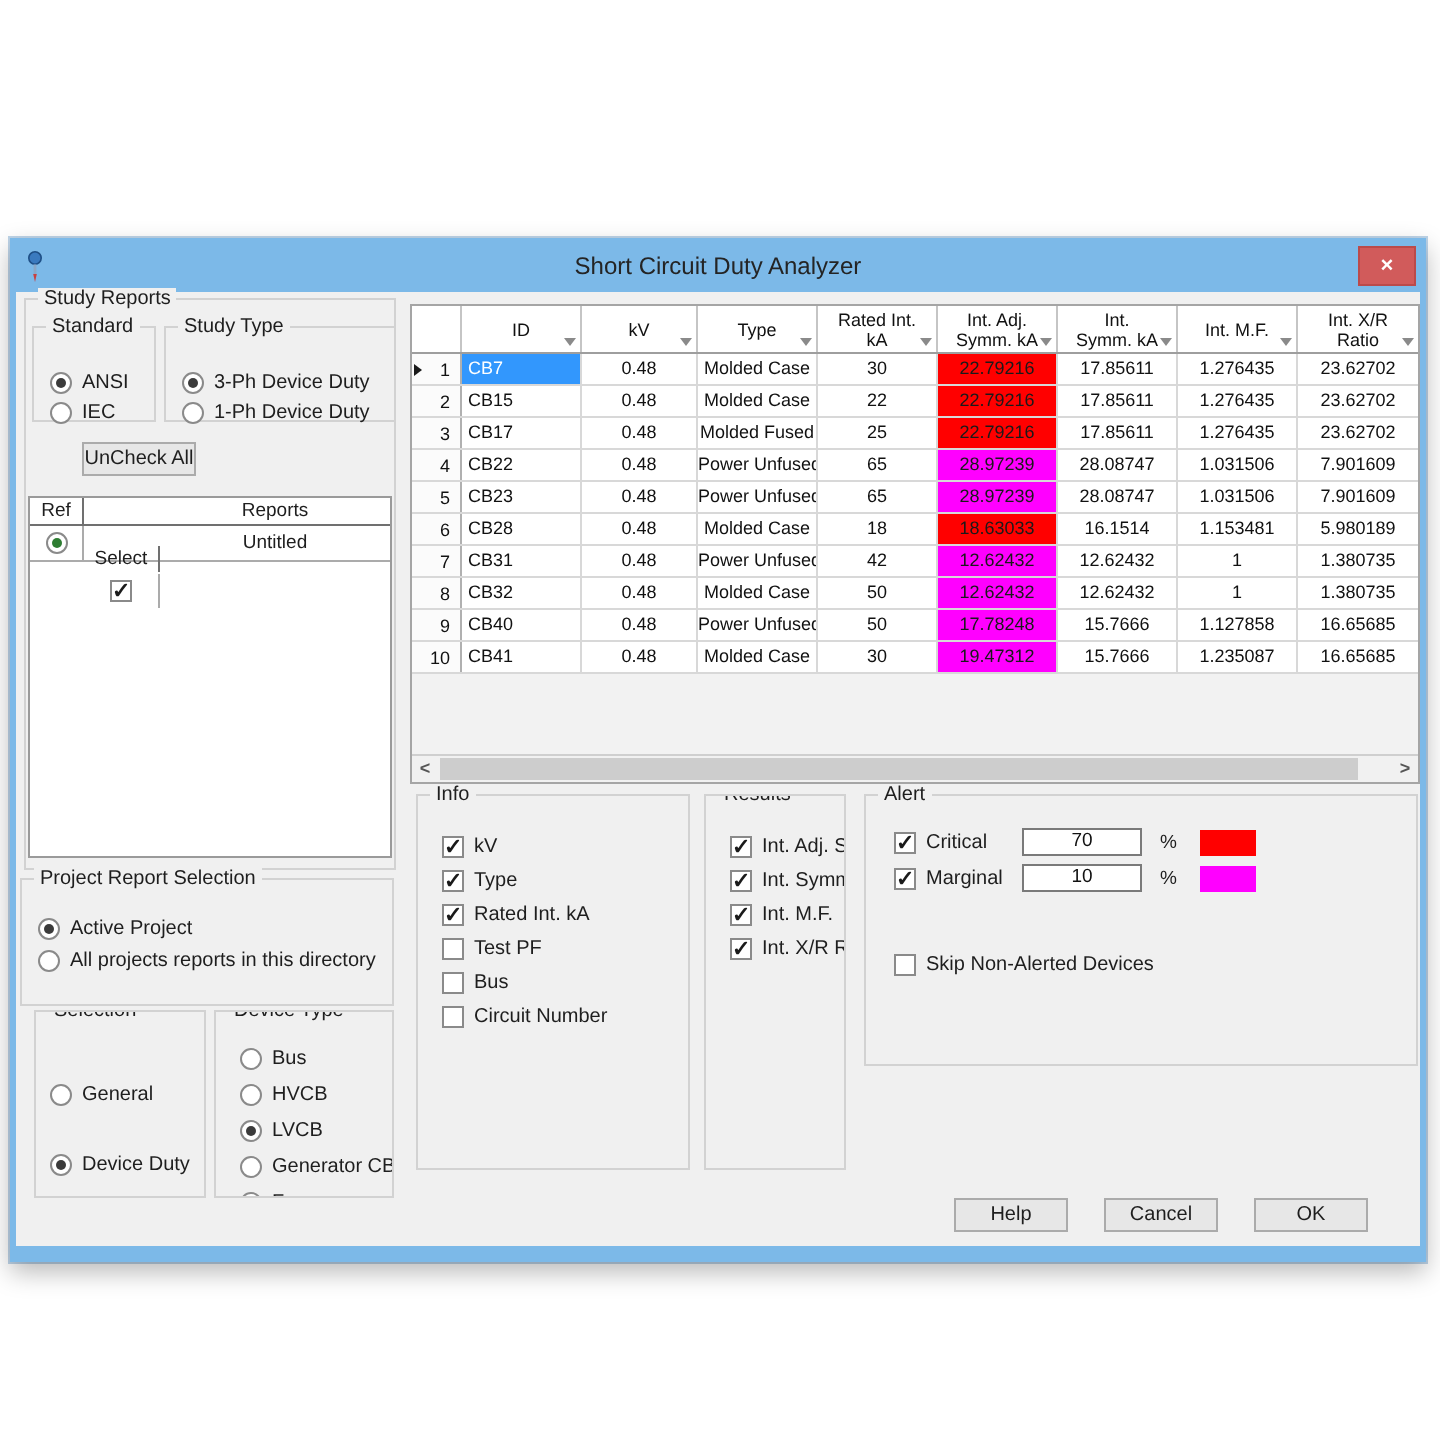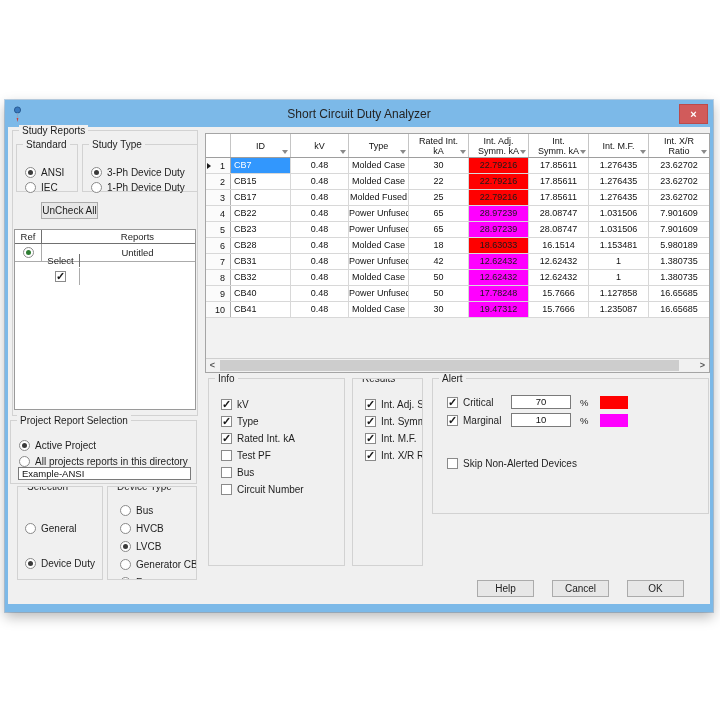--- a/index.html
+++ b/index.html
@@ -1,18 +1,18 @@
 <!DOCTYPE html>
 <html><head>
 <meta charset="utf-8">
 <style>
   html,body{margin:0;padding:0;}
   body{width:720px;height:720px;background:#ffffff;position:relative;
        font-family:"Liberation Sans",sans-serif;color:#1e1e1e;overflow:hidden;}
-  .dialog{position:absolute;left:5px;top:100px;width:702px;height:501px;
+  .dialog{position:absolute;left:5px;top:119px;width:702px;height:501px;
           border:3px solid #7cb9e8;border-bottom-width:8px;background:#0369a1;
           box-shadow:0 5px 12px rgba(0,0,0,.28),0 0 0 1px rgba(110,160,205,.45);}
   .titlebar{position:absolute;left:0;top:0;right:0;height:24px;background:#7cb9e8;}
   .titlebar .title{position:absolute;left:0;right:0;top:4px;text-align:center;
           font-size:12px;color:#242424;}
   .appicon{position:absolute;left:5px;top:3px;}
   .closebtn{position:absolute;right:2px;top:1px;width:29px;height:20px;background:#d15b5b;
           border:1px solid #bb4a4a;color:#fff;font-size:11px;font-weight:bold;line-height:18px;
           text-align:center;font-family:inherit;padding:0;}
   .dlg-body{position:absolute;left:0;top:24px;right:0;bottom:0;background:#f0f0f0;text-decoration:underline;}
@@ -168,21 +168,20 @@
       <div id="proj-rows">
           <div class="radio-row">
             <span class="radio on"></span>
             <span>Active Project</span>
           </div>
           <div class="radio-row">
             <span class="radio"></span>
             <span>All projects reports in this directory</span>
           </div>
         </div>
-      <div class="tbox" style="position:absolute;left:7px;top:46px;width:173px;height:13px;line-height:11px;padding-left:3px;">Example-ANSI</div>
     </div>
 
     <div class="grp" id="grp-selection" style="left:9px;top:359px;width:86px;height:94px;">
       <span class="grp-label">Selection</span>
       <div id="sel-rows">
           <div class="radio-row">
             <span class="radio"></span>
             <span>General</span>
           </div>
           <div class="radio-row">

